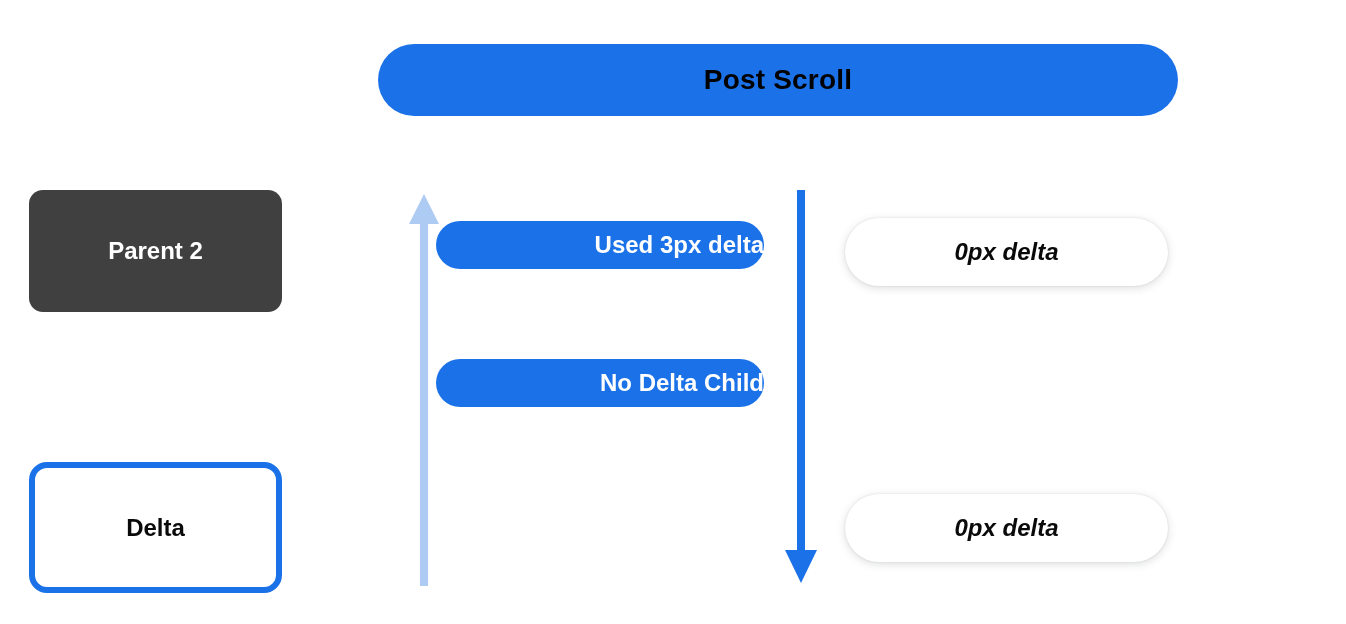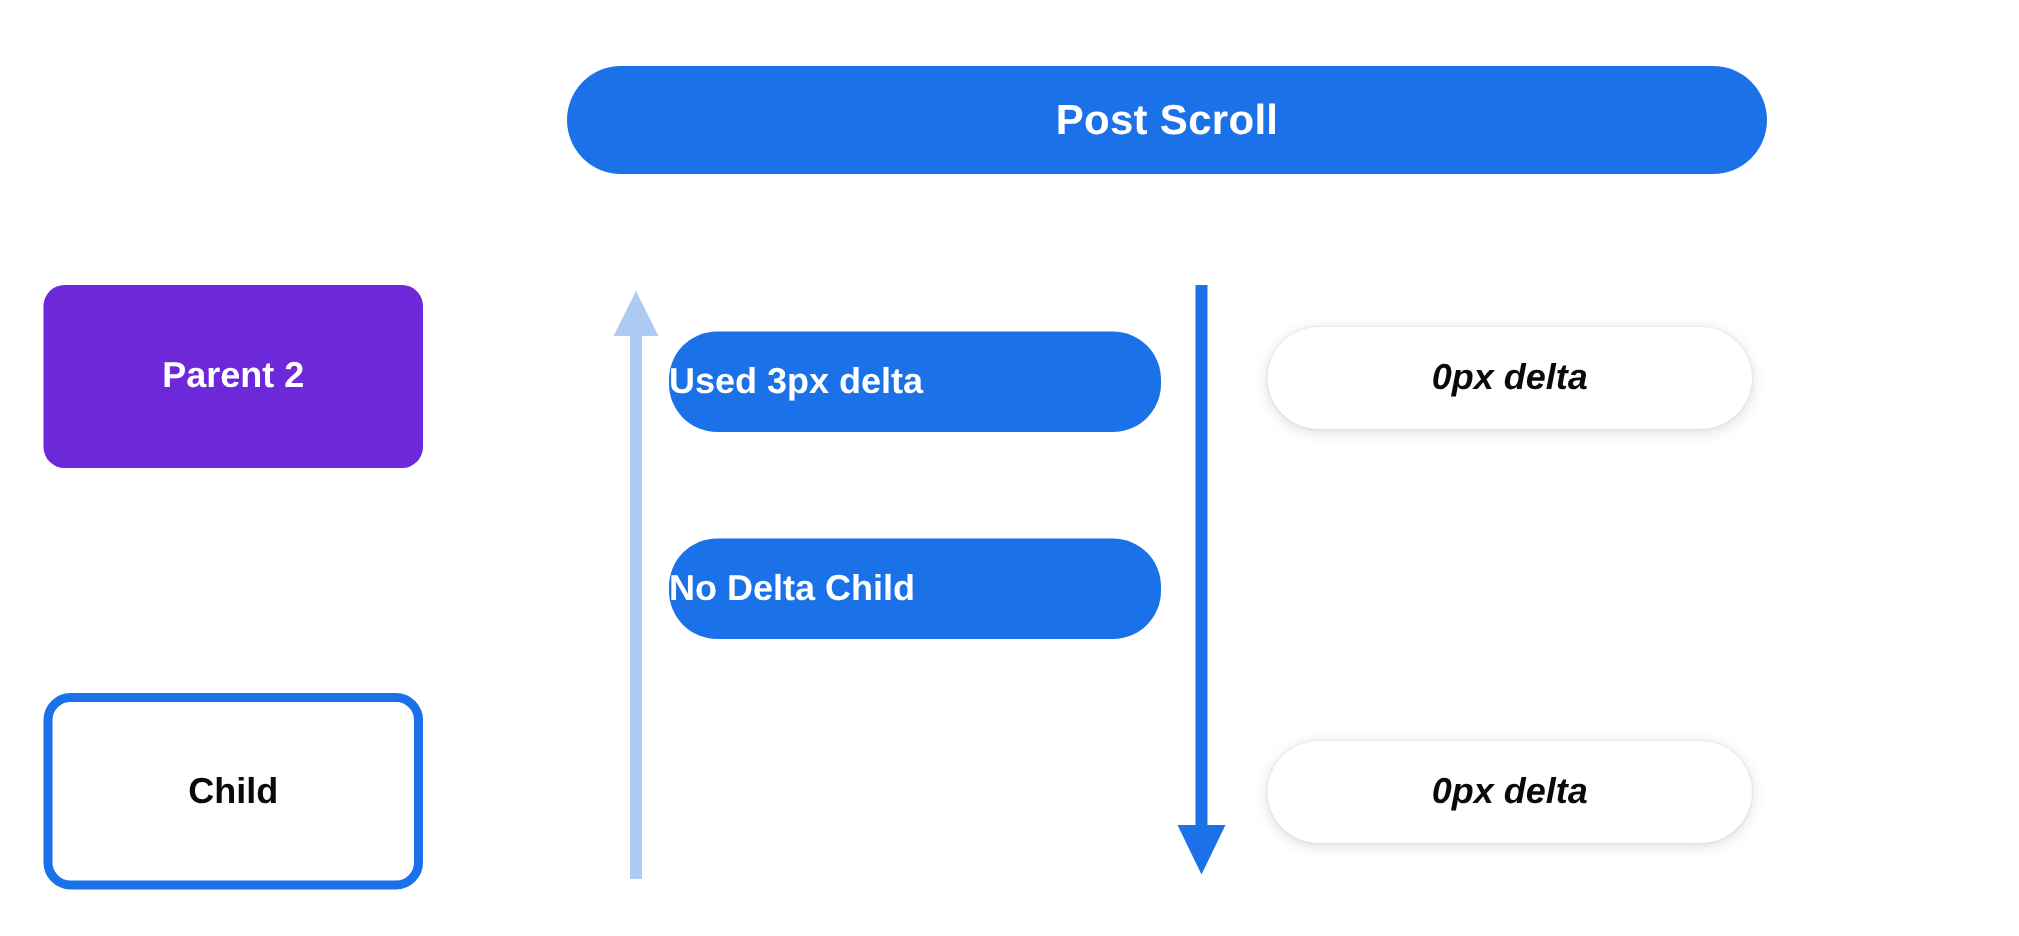--- a/index.html
+++ b/index.html
@@ -28,21 +28,21 @@
     top: 44px;
     width: 800px;
     height: 72px;
     background: #1b72e8;
     border-radius: 36px;
     display: flex;
     align-items: center;
     justify-content: center;
   }
   .title-bar .title-text {
-    color: #ffffff;
+    color: #000000;
     font-size: 28px;
     font-weight: bold;
     letter-spacing: 0.2px;
     line-height: 1;
   }
 
   
   .stack-box {
     position: absolute;
     left: 29px;
@@ -52,21 +52,21 @@
     justify-content: center;
     box-sizing: border-box;
   }
   .stack-box .box-label {
     font-size: 24px;
     font-weight: bold;
     line-height: 1;
   }
 
   .stack-box.filled {
-    background: #6d28d9;
+    background: #404040;
     border-radius: 14px;
   }
   .stack-box.filled .box-label {
     color: #ffffff;
   }
 
   .stack-box.outlined {
     background: #ffffff;
     border: 6px solid #1b72e8;
     border-radius: 18px;
@@ -119,28 +119,28 @@
     font-size: 24px;
     font-weight: bold;
     line-height: 1;
   }
   #delta-pill-top    { top: 218px; }
   #delta-pill-bottom { top: 494px; }
 
   
   .note-pill {
     position: absolute;
-    left: 446px;
+    left: 436px;
     width: 328px;
-    height: 67px;
+    height: 48px;
     background: #1b72e8;
     border-radius: 32px;
     display: flex;
     align-items: center;
-    justify-content: flex-start;
+    justify-content: flex-end;
     box-sizing: border-box;
   }
   .note-pill .pill-label {
     color: #ffffff;
     font-size: 24px;
     font-weight: bold;
     line-height: 1;
   }
   #note-pill-top    { top: 221px; }
   #note-pill-bottom { top: 359px; }
@@ -153,21 +153,21 @@
   <div class="title-bar">
     <span class="title-text">Post Scroll</span>
   </div>
 
   <div class="stack-box filled" id="box-parent2">
     <span class="box-label">Parent 2</span>
   </div>
 
 
   <div class="stack-box outlined" id="box-child">
-    <span class="box-label">Child</span>
+    <span class="box-label">Delta</span>
   </div>
 
   <svg class="arrow" id="arrow-up" viewBox="0 0 40 396">
     <path d="M20 396 L20 30" stroke="#aecbf4" stroke-width="8" fill="none"></path>
     <path d="M20 4 L35 34 L5 34 Z" fill="#aecbf4"></path>
   </svg>
 
   <svg class="arrow" id="arrow-down" viewBox="0 0 44 396">
     <path d="M22 0 L22 366" stroke="#1b72e8" stroke-width="8" fill="none"></path>
     <path d="M22 393 L38 360 L6 360 Z" fill="#1b72e8"></path>

